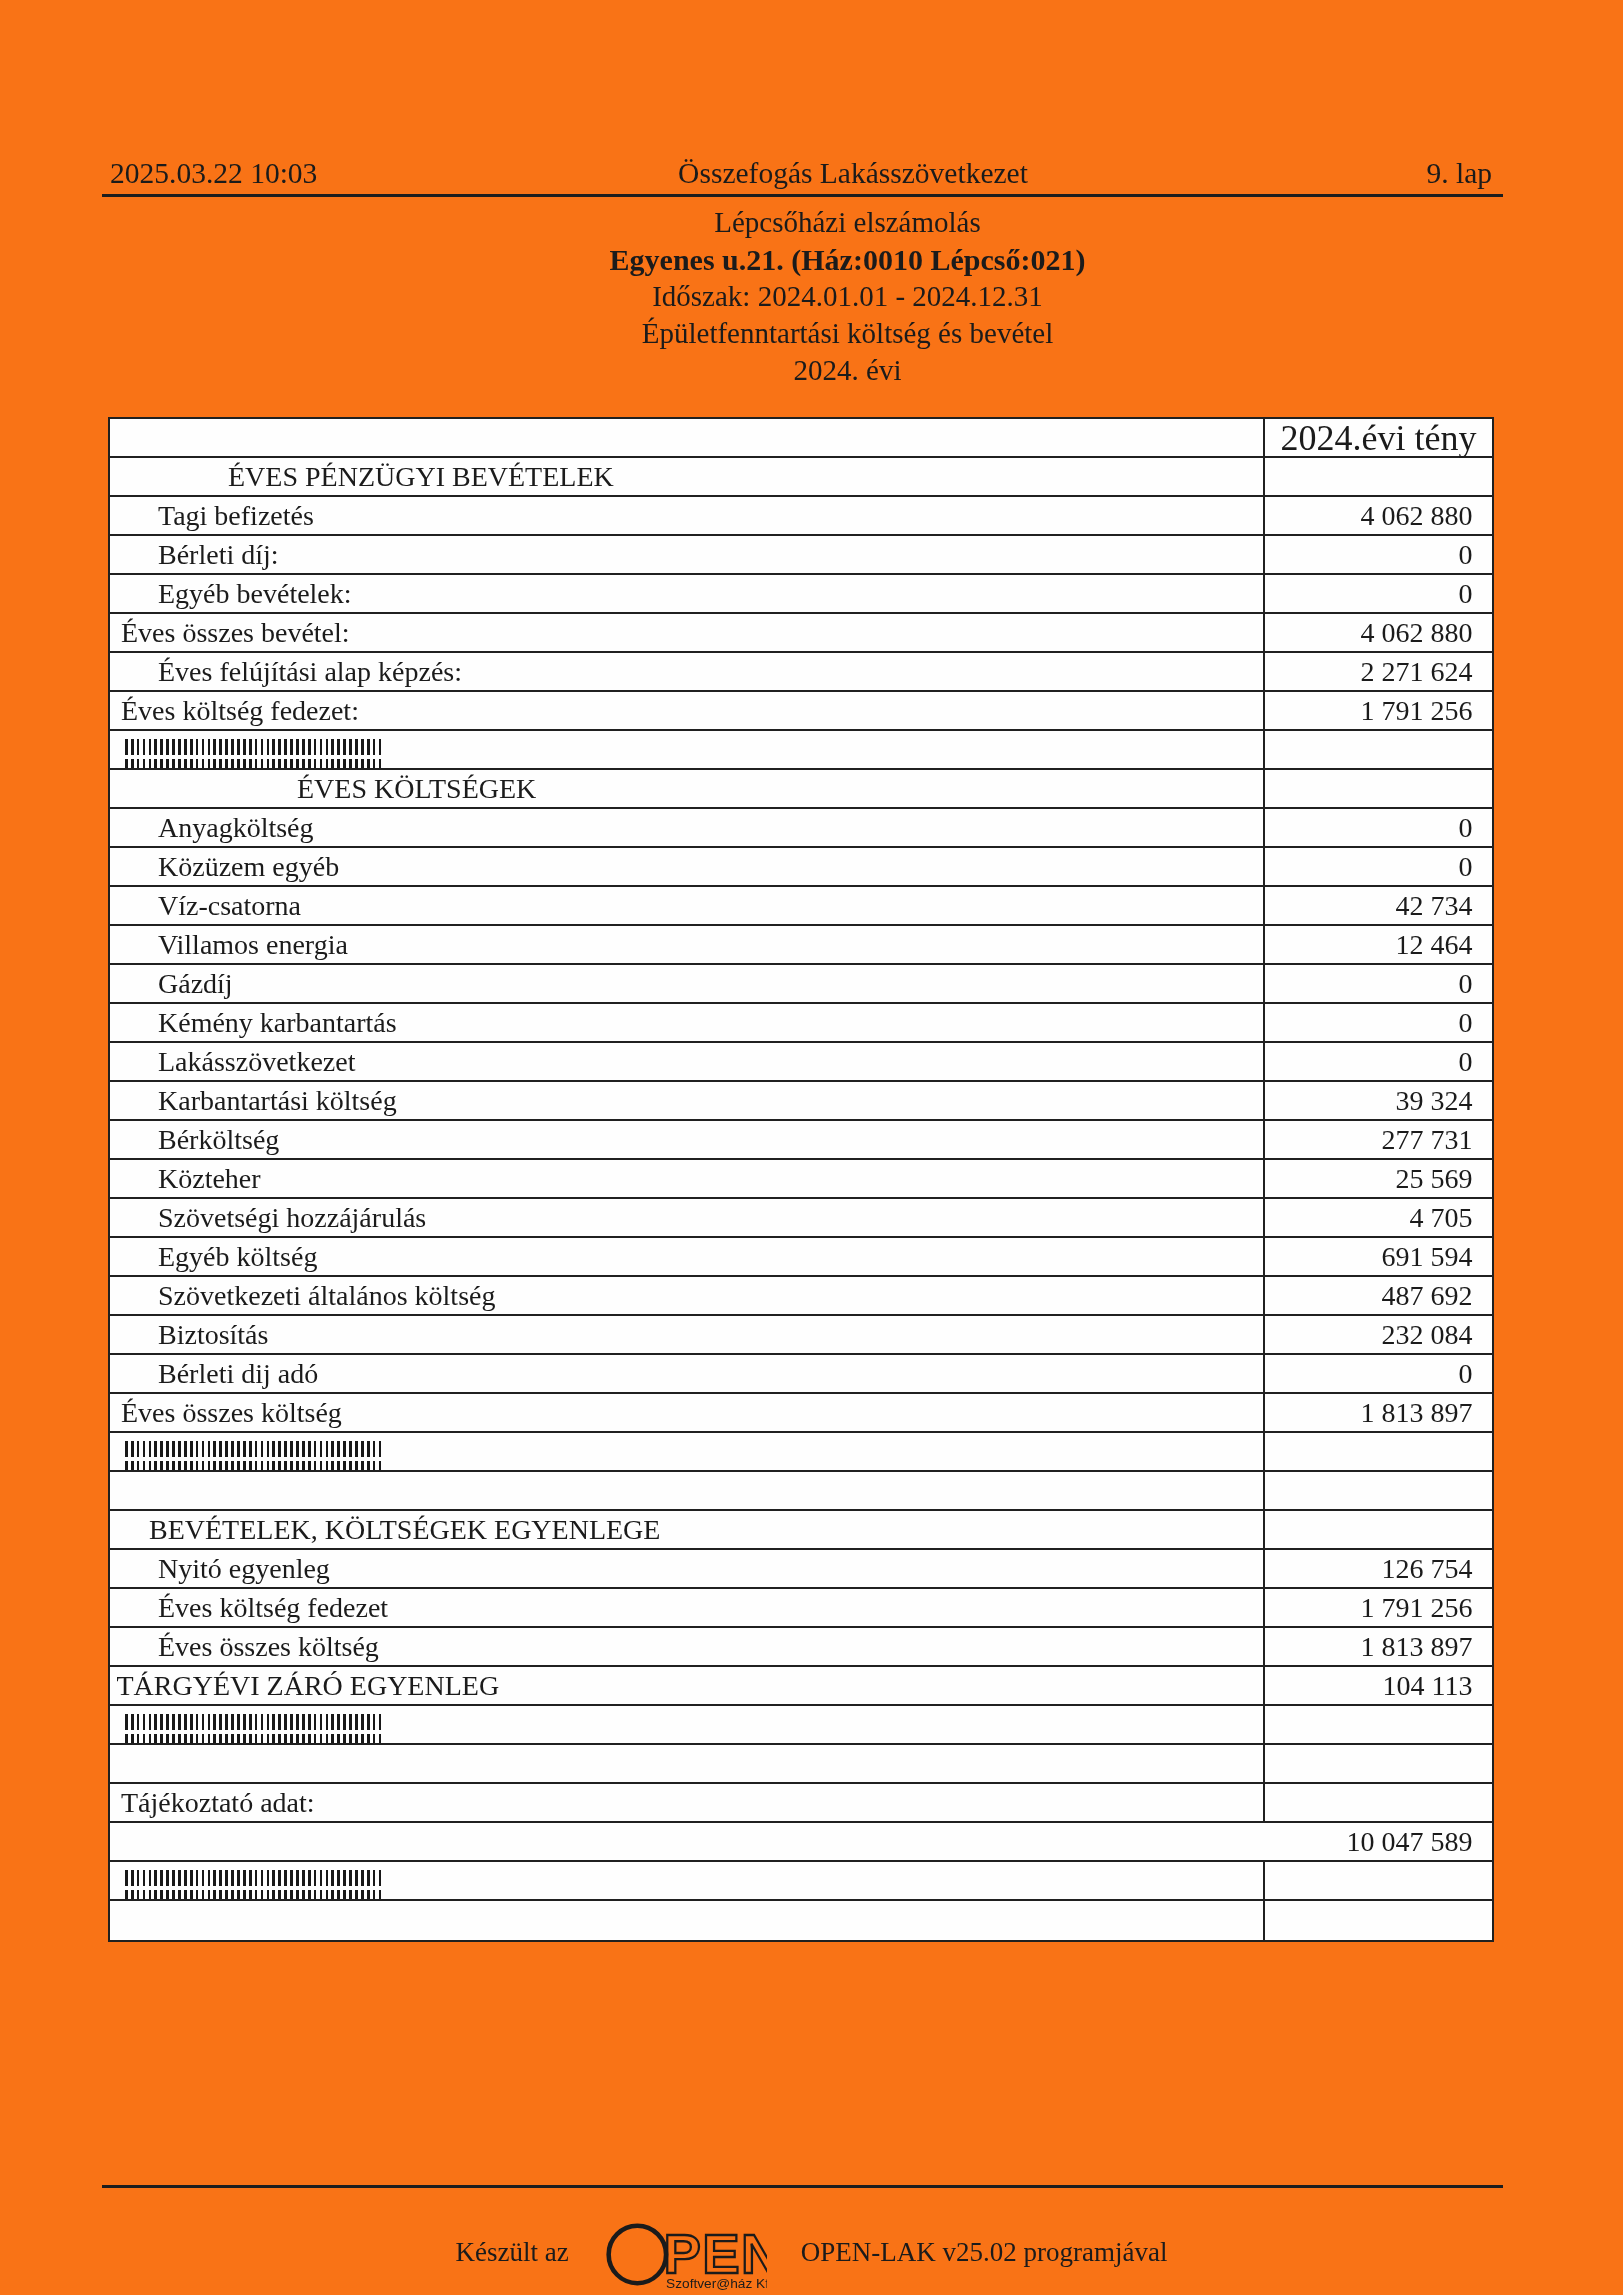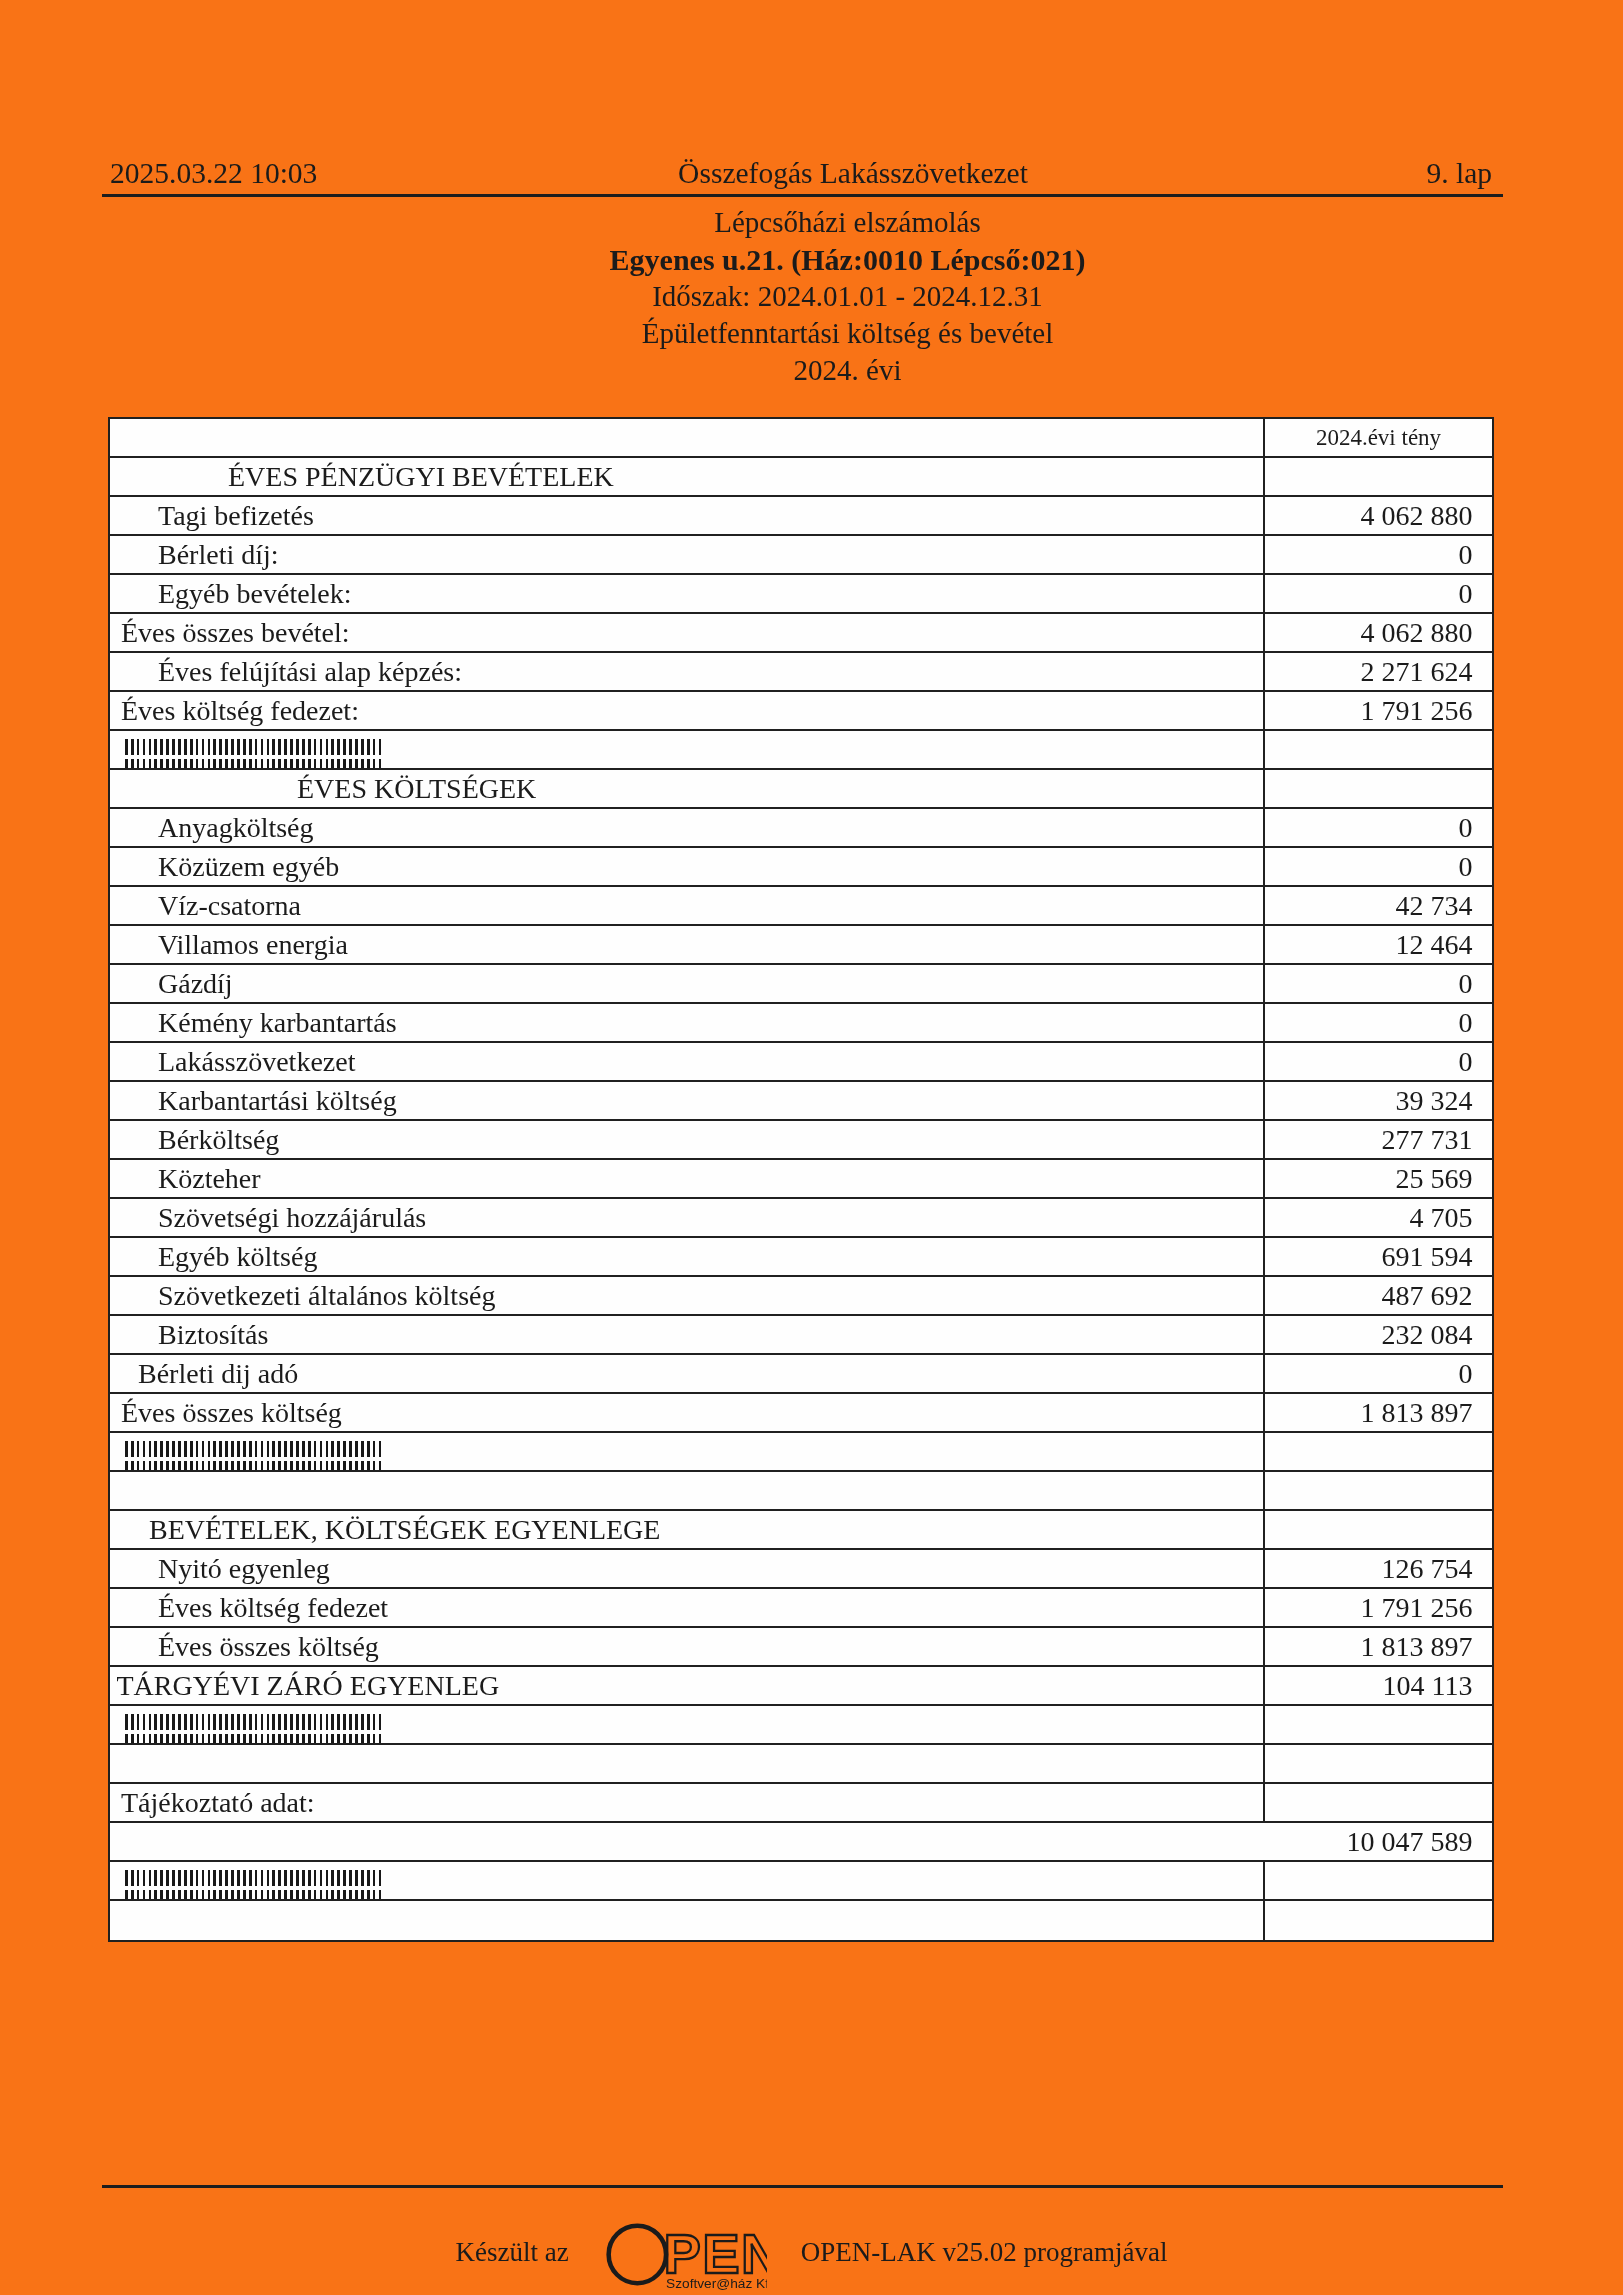--- a/index.html
+++ b/index.html
@@ -63,21 +63,21 @@
     overflow:hidden;
   }
   .cell-value {
     flex:1;
     display:flex; align-items:center; justify-content:flex-end;
     padding-right:19.6px;
     font-size:28px;
     white-space:nowrap;
   }
   .cell-value.vhead {
-    justify-content:center; padding-right:0; font-size:23px;
+    justify-content:center; padding-right:0; font-size:36px;
   }
   .hatch-wrap {
     align-self:flex-start;
     margin:7.9px 0 0 15px;
     width:259px;
   }
   .hatch-strip {
     height:16.4px;
     background:repeating-linear-gradient(to right,#181818 0 2.6px,transparent 2.6px 5.9px);
   }
@@ -213,21 +213,21 @@
         </div>
         <div class="trow item">
           <div class="cell-label" style="padding-left: 48px;">Szövetkezeti általános költség</div>
           <div class="cell-value">487 692</div>
         </div>
         <div class="trow item">
           <div class="cell-label" style="padding-left: 48px;">Biztosítás</div>
           <div class="cell-value">232 084</div>
         </div>
         <div class="trow item">
-          <div class="cell-label" style="padding-left: 28px; text-align: right;">Bérleti dij adó</div>
+          <div class="cell-label" style="padding-left: 48px; text-align: right;">Bérleti dij adó</div>
           <div class="cell-value">0</div>
         </div>
         <div class="trow item">
           <div class="cell-label" style="padding-left: 11px;">Éves összes költség</div>
           <div class="cell-value">1 813 897</div>
         </div>
         <div class="trow hatch">
           <div class="cell-label">
             <div class="hatch-wrap">
               <div class="hatch-strip"></div>

